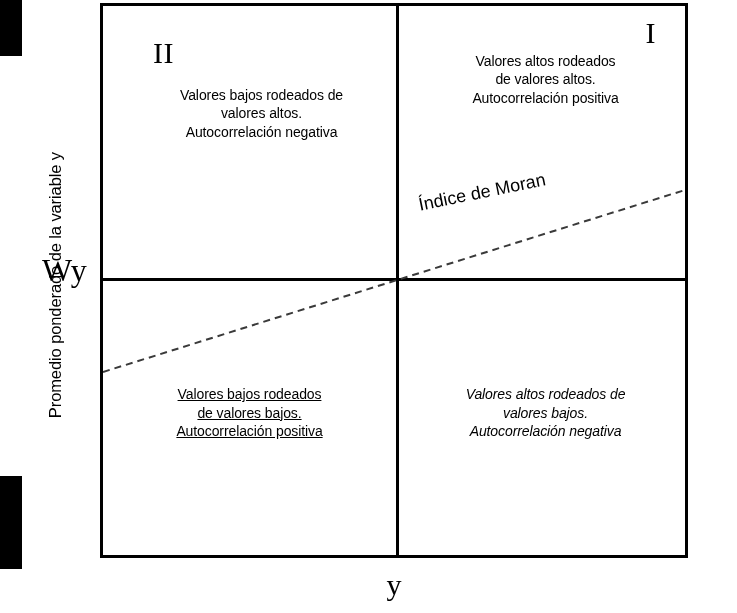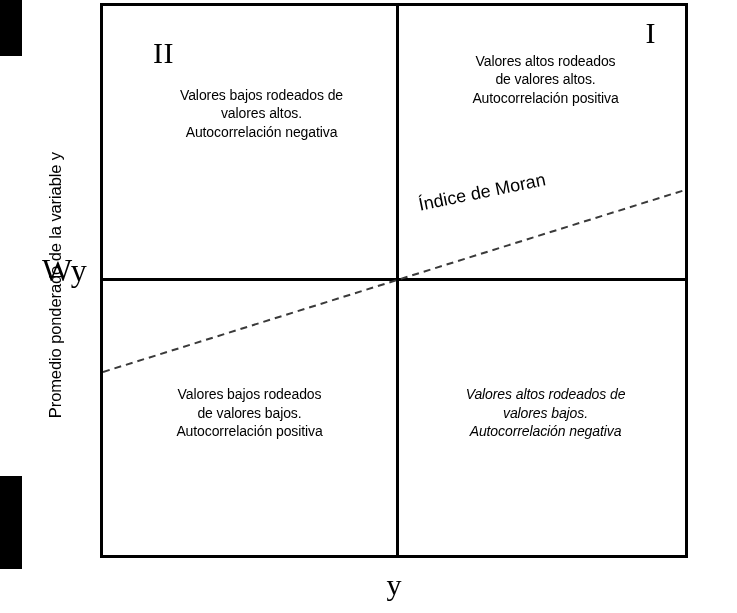--- a/index.html
+++ b/index.html
@@ -94,21 +94,21 @@
     position: absolute;
     width: 293px;
     height: 272px;
     box-sizing: border-box;
     display: flex;
     flex-direction: column;
     padding: 8px 10px;
   }
   #quadrant-2 { left: 12px;   top: 0px; margin-top: 20px;   }
   #quadrant-1 { left: 296px; top: 0px;   }
-  #quadrant-3 { left: 0px;   top: 275px; }
+  #quadrant-3 { left: 0px;   top: 275px; text-decoration: underline; }
   #quadrant-4 { left: 296px; top: 275px; }
 
   .numeral {
     font-family: "Liberation Serif", serif;
     font-size: 30px;
     line-height: 1.25;
     letter-spacing: 0.5px;
   }
   .num-left  { text-align: left;  padding-left: 28px; }
   .num-right { text-align: right; padding-right: 26px; }

